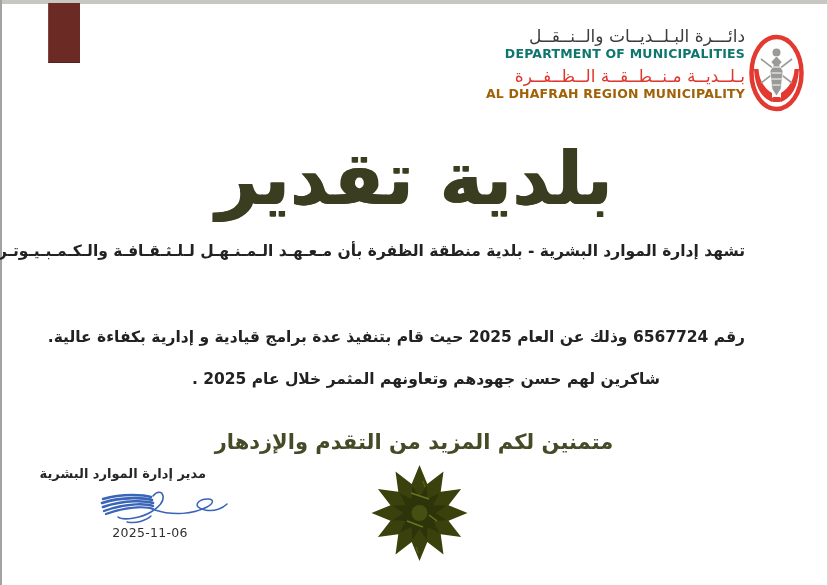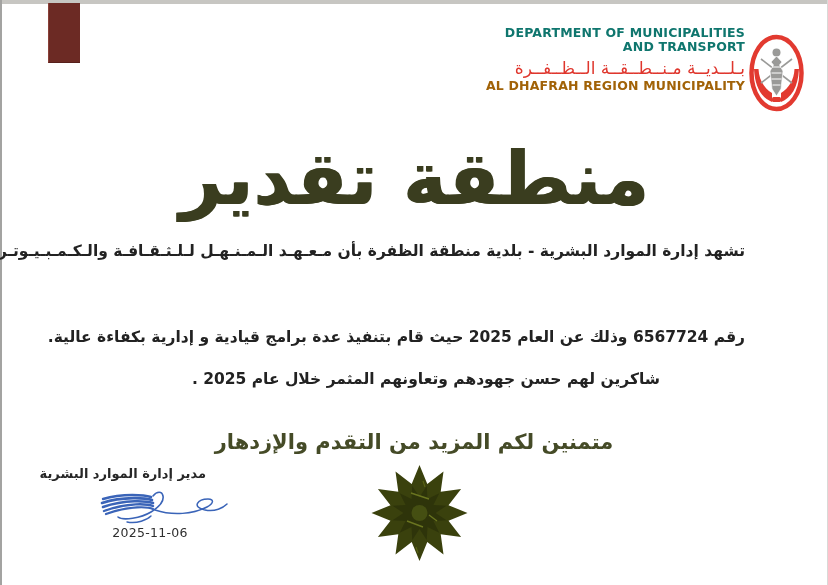--- a/index.html
+++ b/index.html
@@ -56,41 +56,41 @@
 
 <div class="page">
 
   <div class="edge-top"></div>
   <div class="edge-left"></div>
   <div class="edge-right"></div>
 
   <div class="bookmark"></div>
 
   <div class="header-text">
+    <div class="dept-ar" dir="rtl">دائـــرة البـلــديــات والــنــقــل</div>
     <div class="dept-en">DEPARTMENT OF MUNICIPALITIES</div>
-    <div class="dept-en">AND TRANSPORT</div>
     <div class="muni-ar" dir="rtl">بـلــديــة مـنــطــقــة الــظــفــرة</div>
     <div class="muni-en">AL DHAFRAH REGION MUNICIPALITY</div>
   </div>
 
   <svg class="emblem" viewBox="0 0 57 79">
     <line x1="9" y1="18" x2="48" y2="33" stroke="#8e8e8c" stroke-width="2.2"></line>
     <line x1="48" y1="18" x2="9" y2="33" stroke="#8e8e8c" stroke-width="2.2"></line>
     <ellipse cx="28.5" cy="40" rx="25" ry="36" fill="#ffffff" stroke="#e23a30" stroke-width="4.5"></ellipse>
     <path d="M6 36 C7 55 14 65 24 69 L24 60 C16 55 11 47 10.5 36 Z" fill="#e23a30"></path>
     <path d="M51 36 C50 55 43 65 33 69 L33 60 C41 55 46 47 46.5 36 Z" fill="#e23a30"></path>
     <line x1="13" y1="26" x2="44" y2="50" stroke="#9a9a98" stroke-width="1.6"></line>
     <line x1="44" y1="26" x2="13" y2="50" stroke="#9a9a98" stroke-width="1.6"></line>
     <circle cx="28.5" cy="19.5" r="4" fill="#9a9a98"></circle>
     <path d="M28.5 23 L34 29 L31.5 32 L35 38 L33 56 L28.5 63 L24 56 L22 38 L25.5 32 L23 29 Z" fill="#9a9a98" stroke="#ffffff" stroke-width="0.7"></path>
     <path d="M24 34 H33 M23.5 40 H33.5 M23.5 46 H33.5 M24.5 52 H32.5" stroke="#ffffff" stroke-width="1"></path>
     <rect x="24" y="64" width="9" height="5" rx="1.5" fill="#e23a30"></rect>
   </svg>
 
-  <div class="cert-title">منطقة تقدير</div>
+  <div class="cert-title">بلدية تقدير</div>
 
   <div class="body-line l1">تشهد إدارة الموارد البشرية - بلدية منطقة الظفرة بأن مـعـهـد الـمـنـهـل لـلـثـقـافـة والـكـمـبـيـوتـر</div>
   <div class="body-line l3">رقم 6567724 وذلك عن العام 2025 حيث قام بتنفيذ عدة برامج قيادية و إدارية بكفاءة عالية.</div>
   <div class="body-line l4">شاكرين لهم حسن جهودهم وتعاونهم المثمر خلال عام 2025 .</div>
 
   <div class="closing">متمنين لكم المزيد من التقدم والإزدهار</div>
 
   <div class="sig-title">مدير إدارة الموارد البشرية</div>
 
   <svg class="sig-ink" viewBox="0 0 138 46">

